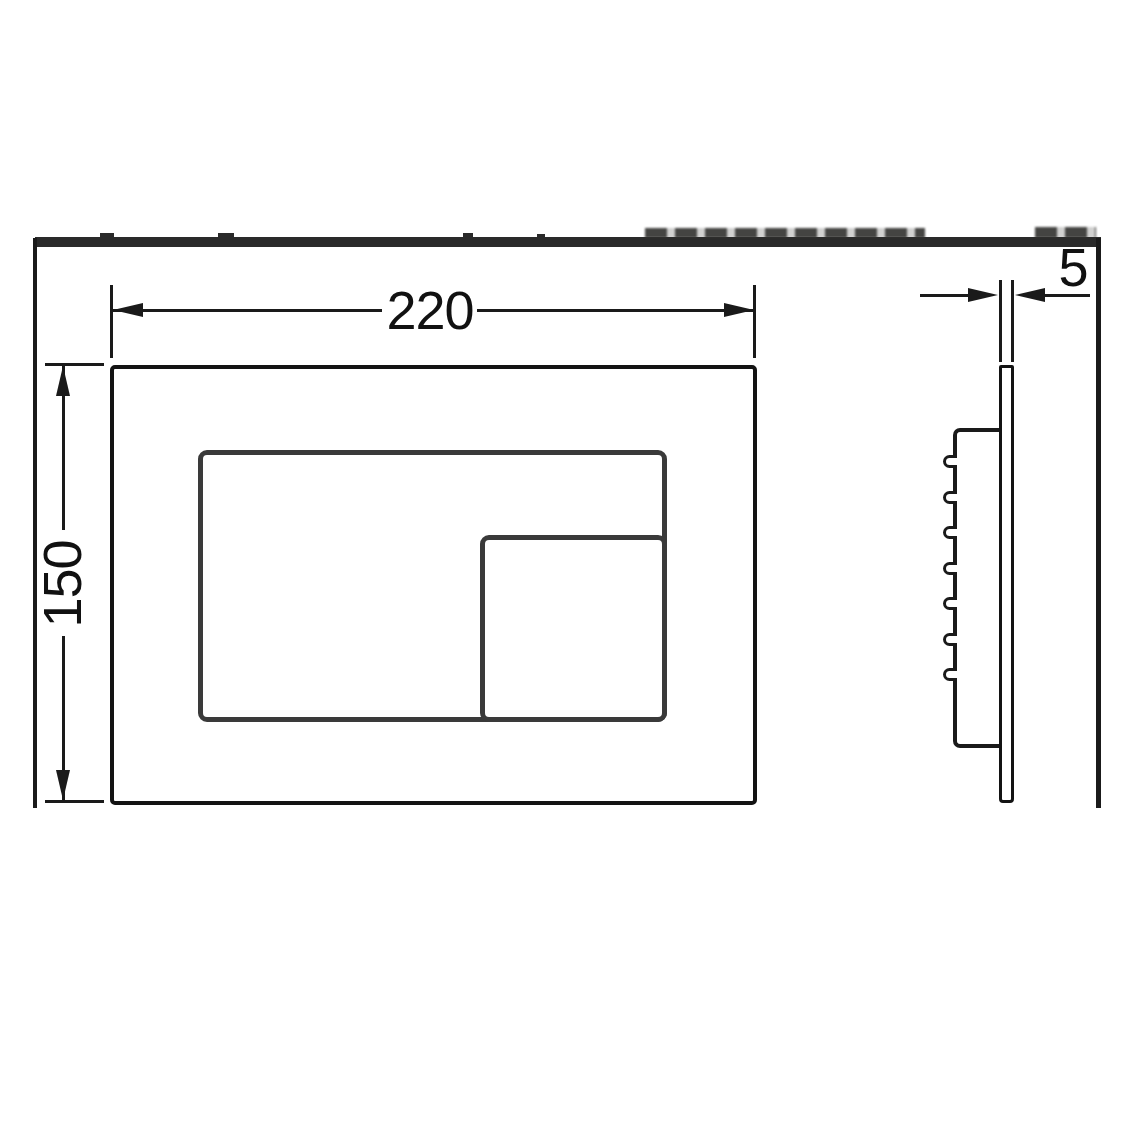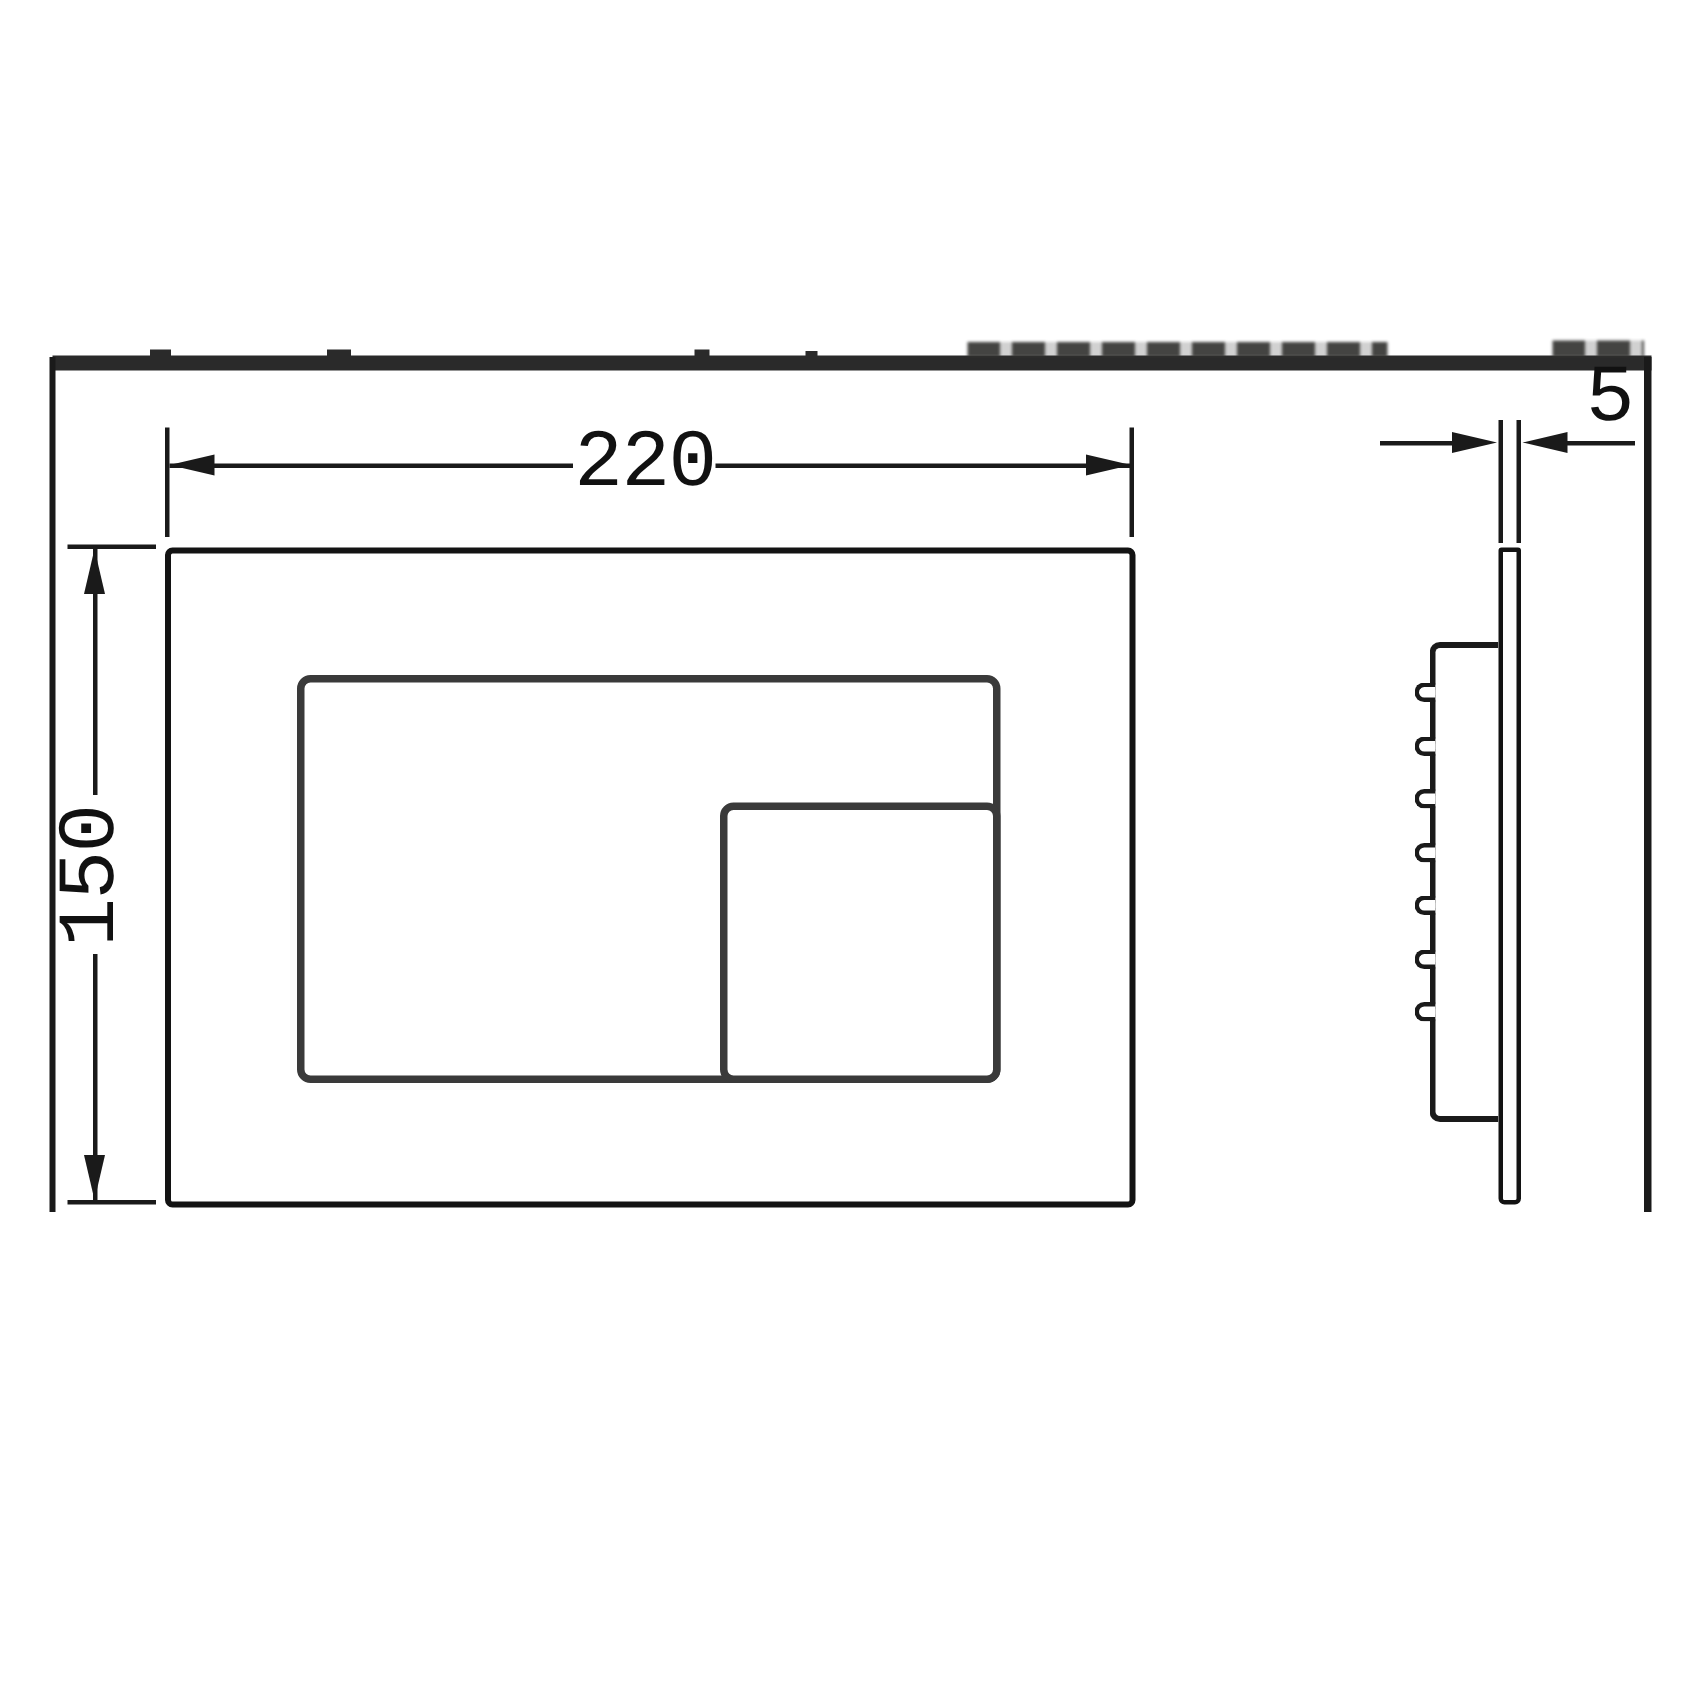--- a/index.html
+++ b/index.html
@@ -4,21 +4,21 @@
 <style>
   :root{
     --line:#1a1a1a;
     --btn:#3a3a3a;
     --strip:#2a2a2a;
     --bg:#ffffff;
   }
   html,body{margin:0;padding:0;background:var(--bg);}
   #canvas{
     position:relative;width:1134px;height:1134px;background:var(--bg);
-    overflow:hidden;font-family:Liberation Mono, monospace;color:var(--line);
+    overflow:hidden;font-family:Liberation Sans, sans-serif;color:var(--line);
   }
   .abs{position:absolute;box-sizing:border-box;}
   .hline{position:absolute;background:var(--line);height:3px;}
   .vline{position:absolute;background:var(--line);width:3px;}
   .arrow{position:absolute;width:0;height:0;}
   .arrow.left {border-top:7.5px solid transparent;border-bottom:7.5px solid transparent;border-right:30px solid var(--line);}
   .arrow.right{border-top:7.5px solid transparent;border-bottom:7.5px solid transparent;border-left:30px solid var(--line);}
   .arrow.up   {border-left:7.5px solid transparent;border-right:7.5px solid transparent;border-bottom:30px solid var(--line);}
   .arrow.down {border-left:7.5px solid transparent;border-right:7.5px solid transparent;border-top:30px solid var(--line);}
   .dimlabel{

